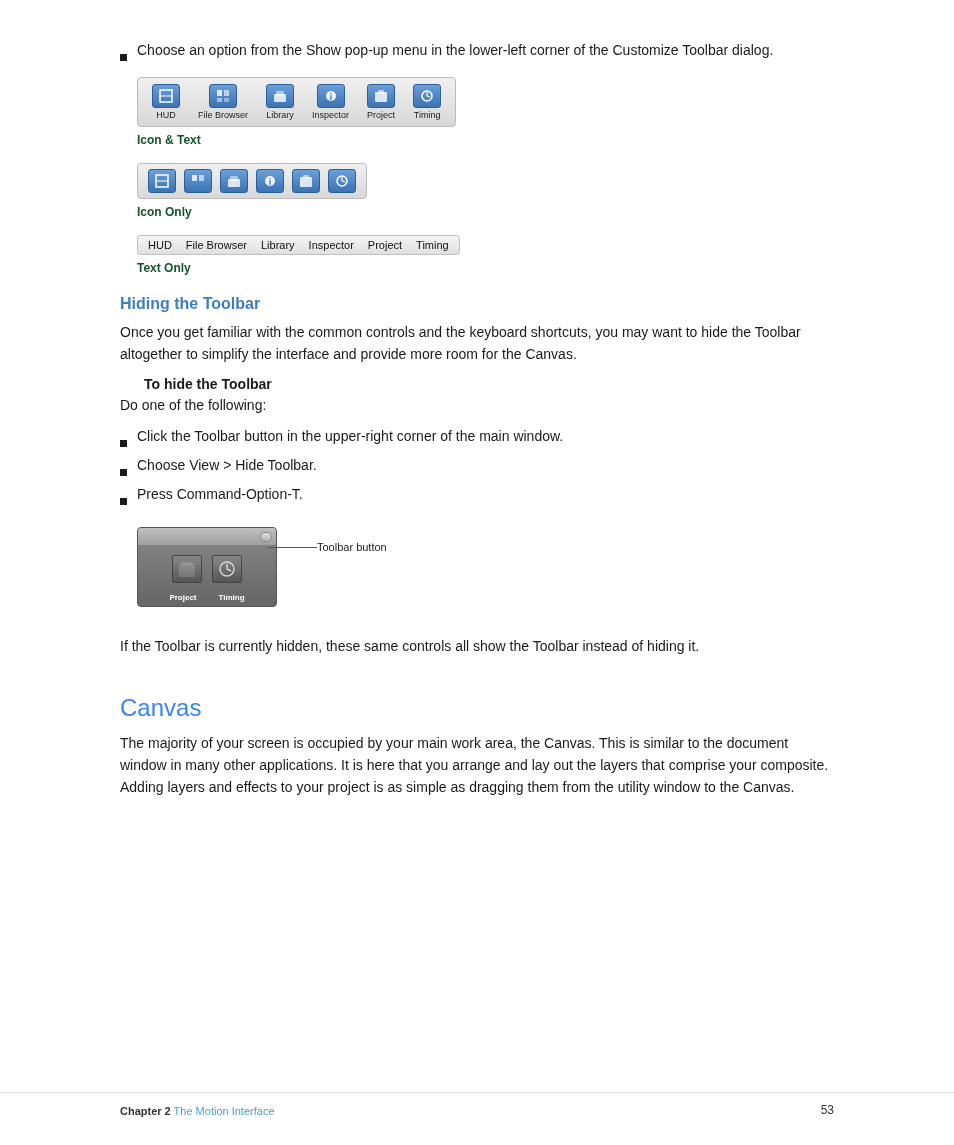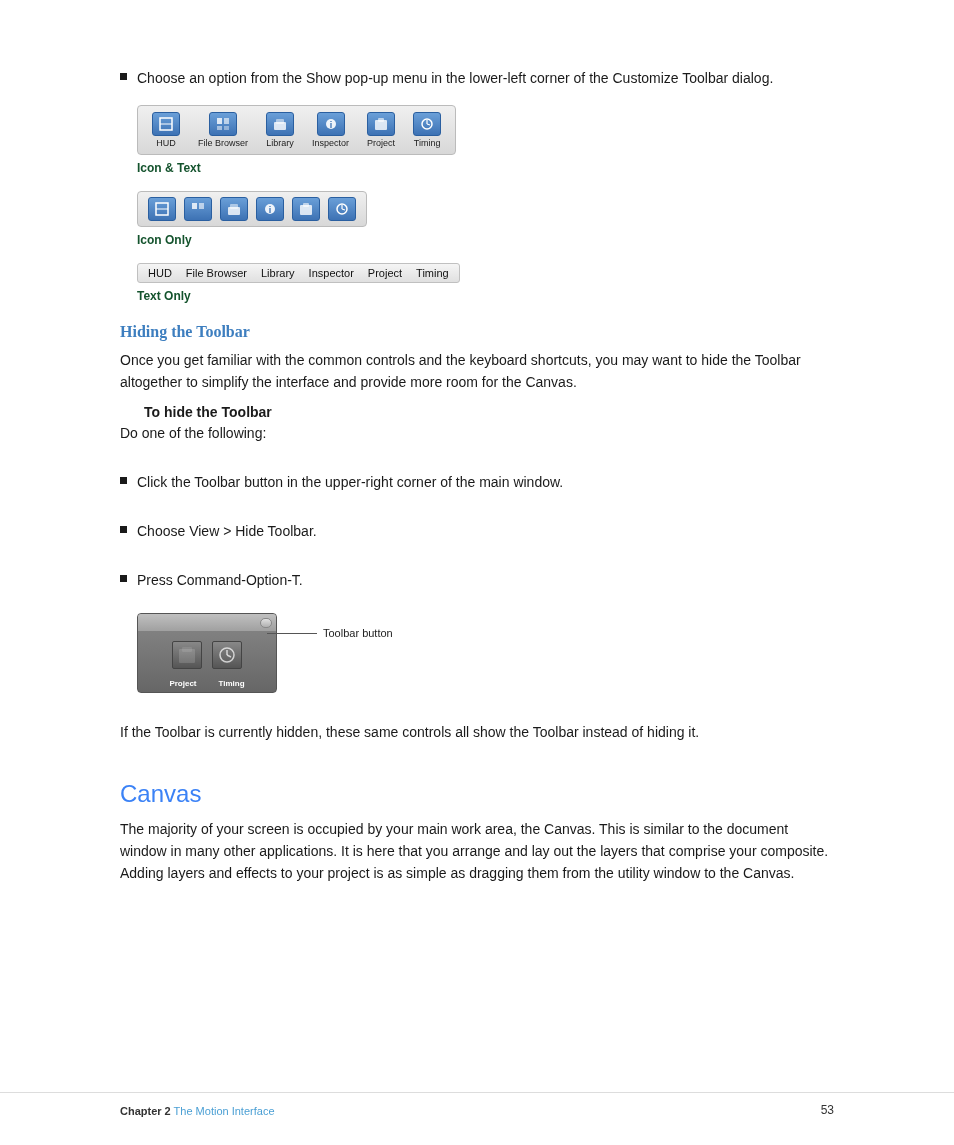--- a/index.html
+++ b/index.html
@@ -12,23 +12,22 @@
       min-height: 1145px;
       position: relative;
     }
 
     .page-content {
       padding: 40px 120px 80px 120px;
     }
 
     .bullet-item {
       display: flex;
-      align-items: flex-start;
+      align-items: flex-end;
       margin-bottom: 8px;
-      margin-top: 28px;
     }
 
     .bullet-square {
       width: 7px;
       height: 7px;
       background: #1a1a1a;
       margin-top: 5px;
       margin-right: 10px;
       flex-shrink: 0;
     }
@@ -97,21 +96,20 @@
       font-size: 11px;
       color: #111;
     }
 
     .section-heading {
       color: #3d7ebf;
       font-size: 16px;
       font-weight: 600;
       margin-top: 20px;
       margin-bottom: 8px;
-      font-family: Liberation Serif, serif;
     }
 
     .section-heading-large {
       color: #3b82f6;
       font-size: 24px;
       font-weight: 300;
       margin-top: 36px;
       margin-bottom: 10px;
     }
 
@@ -403,21 +401,21 @@
               <line x1="10" y1="10" x2="14" y2="12" stroke="white" stroke-width="1.5" opacity="0.7"></line>
             </svg>
         </div>
       </div>
       <div class="toolbar-bottom-labels">
         <span class="toolbar-bottom-label">Project</span>
         <span class="toolbar-bottom-label">Timing</span>
       </div>
     </div>
     
-    <div style="position: absolute; top: 14px; left: 130px; display: flex; align-items: center; gap: 6px;">
+    <div style="position: absolute; top: 14px; left: 130px; display: flex; align-items: center; ">
       <div style="width: 50px; height: 1px; background: #555;"></div>
       <span style="font-size: 11px; color: #222; white-space: nowrap;">Toolbar button</span>
     </div>
   </div>
 
   <div class="body-text" style="margin-top: 14px;">If the Toolbar is currently hidden, these same controls all show the Toolbar instead of hiding it.</div>
 
   
   <div class="section-heading-large">Canvas</div>
   <div class="body-text">The majority of your screen is occupied by your main work area, the Canvas. This is similar to the document window in many other applications. It is here that you arrange and lay out the layers that comprise your composite. Adding layers and effects to your project is as simple as dragging them from the utility window to the Canvas.</div>

